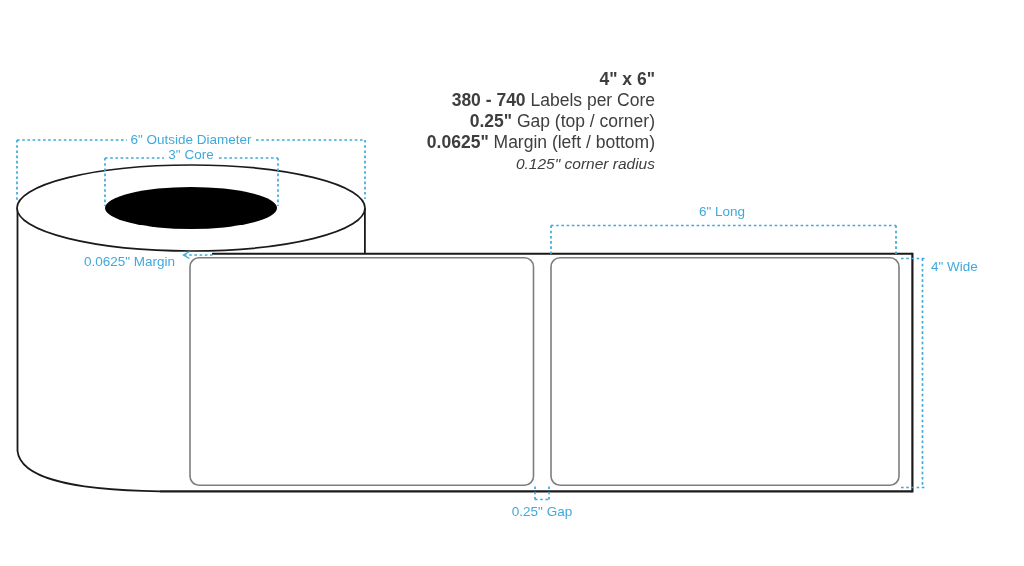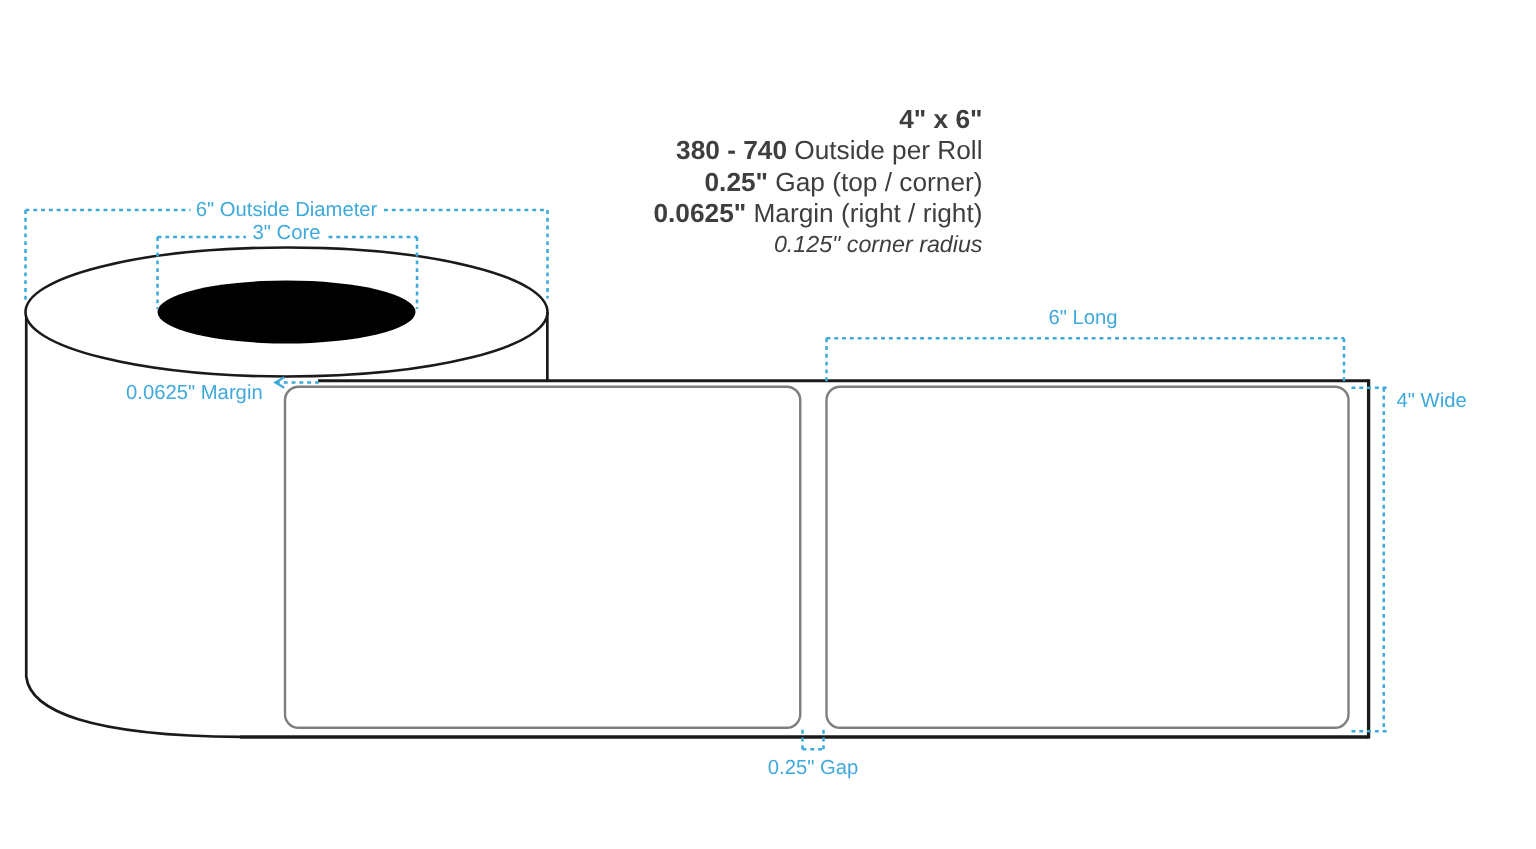--- a/index.html
+++ b/index.html
@@ -92,23 +92,23 @@
       <g>
         <line x1="535" y1="486.5" x2="535" y2="499.5"></line>
         <line x1="549" y1="486.5" x2="549" y2="499.5"></line>
         <line x1="535" y1="499.5" x2="549" y2="499.5"></line>
       </g>
     </g>
   </svg>
 
   <div class="specs">
     <div><span class="b">4" x 6"</span></div>
-    <div><span class="b">380 - 740</span><span> Outside per Roll</span></div>
+    <div><span class="b">380 - 740</span><span> Labels per Core</span></div>
     <div><span class="b">0.25"</span><span> Gap (top / corner)</span></div>
-    <div><span class="b">0.0625"</span><span> Margin (right / right)</span></div>
+    <div><span class="b">0.0625"</span><span> Margin (left / bottom)</span></div>
     <div class="italic-line"><span>0.125" corner radius</span></div>
   </div>
 
   <div class="ann center" style="left:191px;top:133px;">6" Outside Diameter</div>
   <div class="ann center" style="left:191px;top:148px;">3" Core</div>
   <div class="ann" style="left:84px;top:255px;">0.0625" Margin</div>
   <div class="ann center" style="left:722px;top:205px;">6" Long</div>
   <div class="ann" style="left:931px;top:260px;">4" Wide</div>
   <div class="ann center" style="left:542px;top:505px;">0.25" Gap</div>
 

